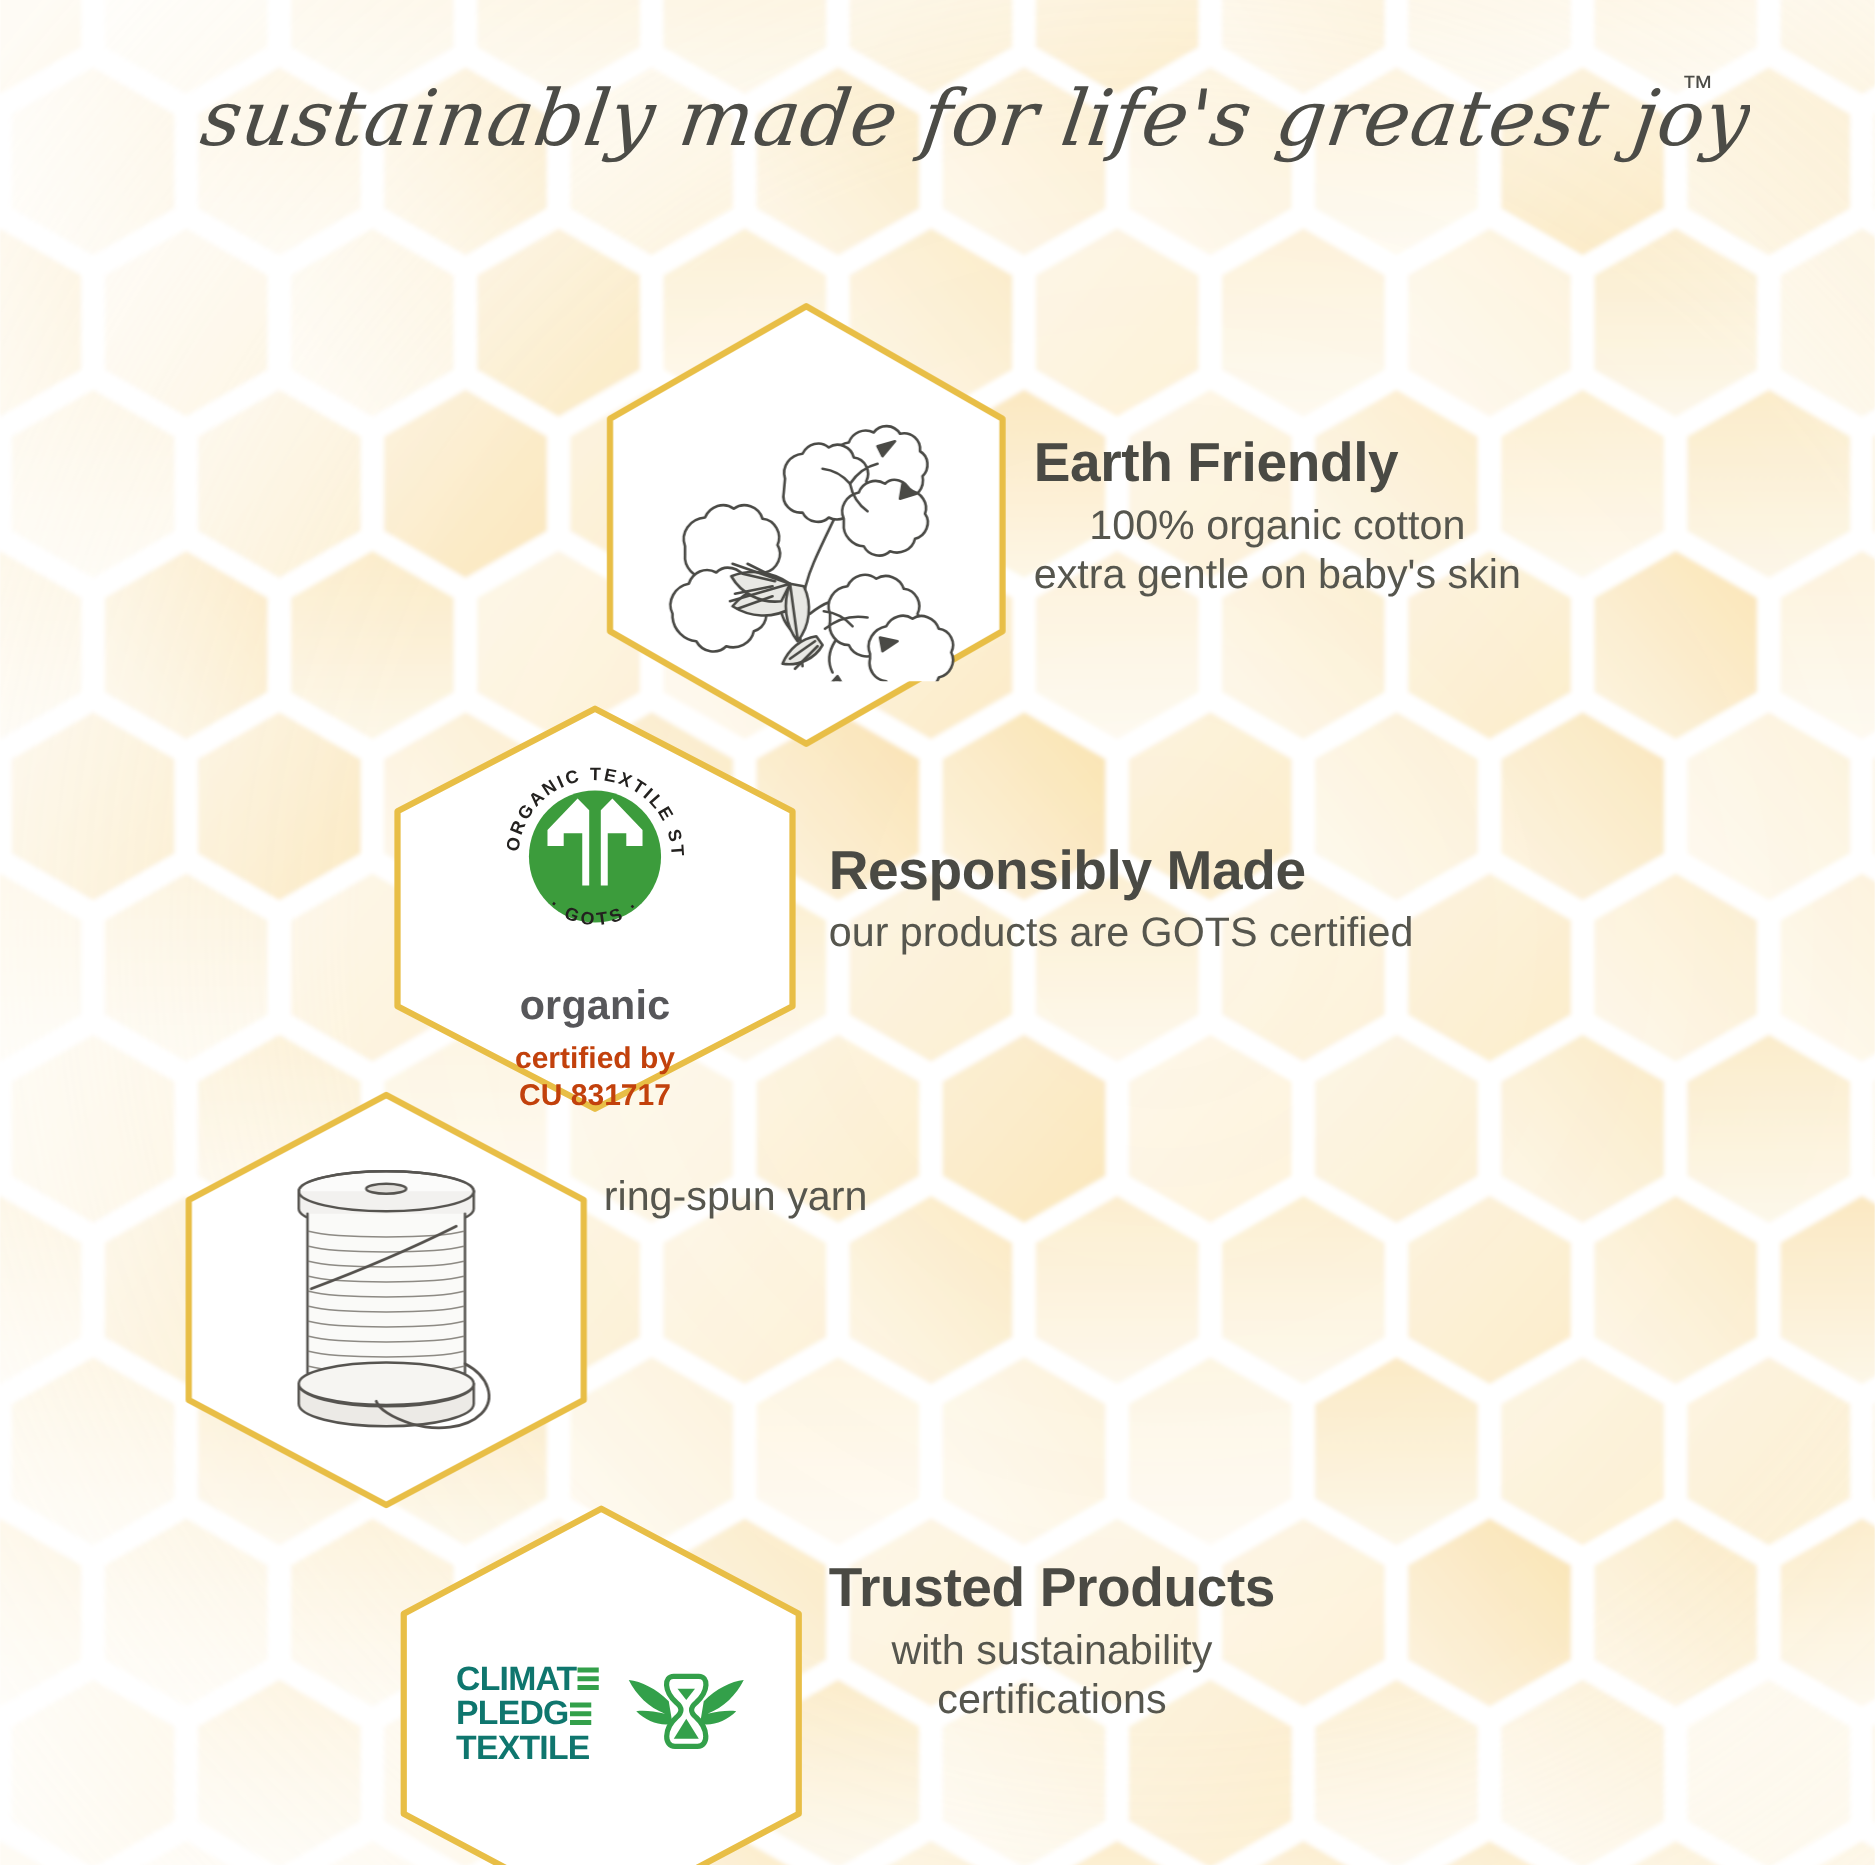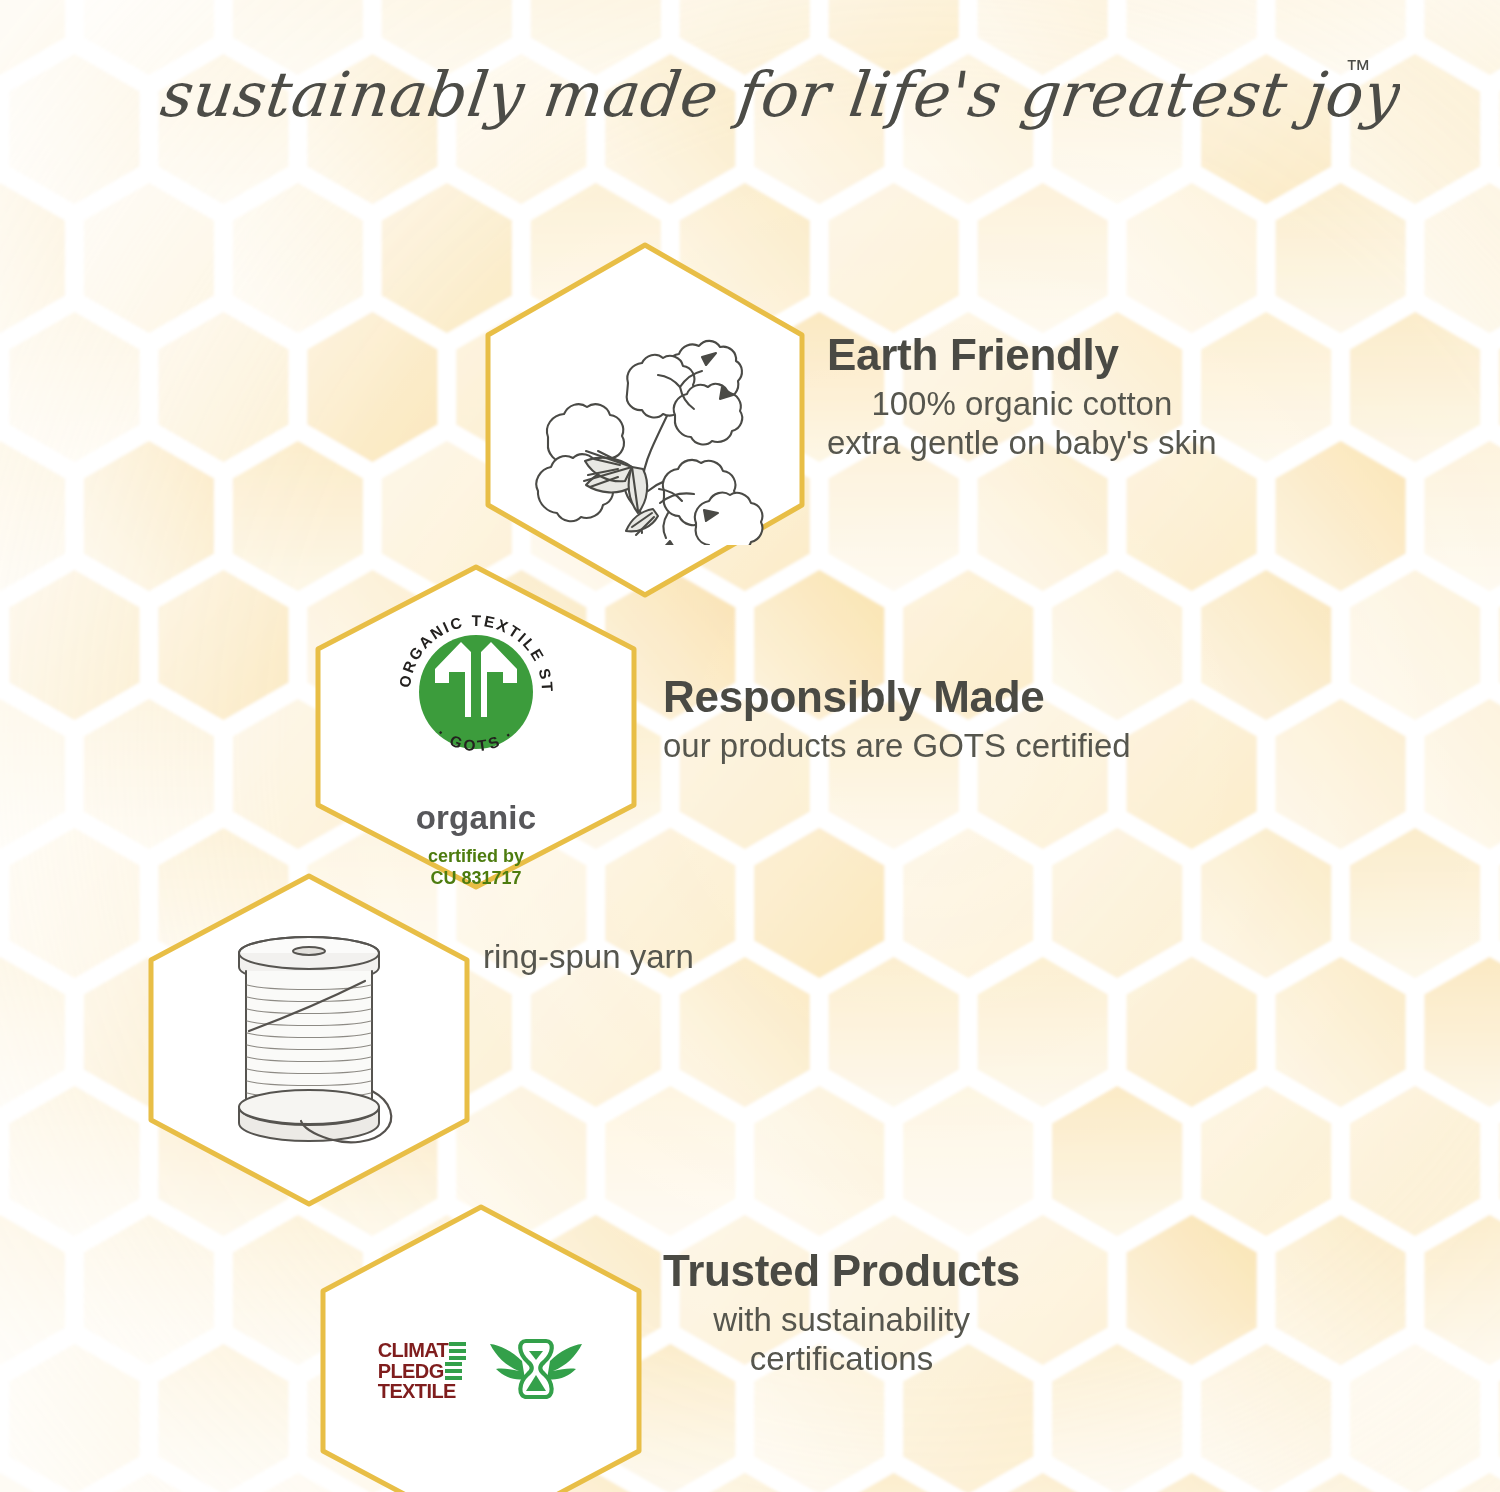--- a/index.html
+++ b/index.html
@@ -84,37 +84,37 @@
     padding-top:36px;
     box-sizing:border-box;
   }
   .gots-organic{
     font-family:"Liberation Sans", sans-serif;
     font-weight:bold;font-size:33px;color:#57575a;
     margin-top:14px;letter-spacing:0.2px;
   }
   .gots-cert{
     font-family:"Liberation Sans", sans-serif;
-    font-weight:bold;font-size:18px;color:#4d7c0f;
+    font-weight:bold;font-size:24px;color:#c2410c;
     line-height:1.22;text-align:center;margin-top:9px;
   }
 
   
   .cpf-wrap{
     position:absolute;
     left:0;top:0;width:100%;height:100%;
     display:flex;align-items:center;justify-content:center;
     gap:22px;
   }
   .cpf-words{
     font-family:"Liberation Sans", sans-serif;
     font-weight:bold;
-    font-size:20px;
+    font-size:27px;
     line-height:1.02;
-    color:#7f1d1d;
+    color:#0f766e;
     letter-spacing:-0.6px;
     text-align:center;
   }
   .cpf-row{display:flex;align-items:center;}
   .cpf-bars{
     display:inline-flex;flex-direction:column;
     justify-content:center;gap:3px;margin-left:1px;
   }
   .cpf-bars i{display:block;width:17px;height:4px;background:#33a04a;}
 </style>
@@ -381,21 +381,21 @@
           <path d="M186 226 l12-8 l-14-3 z" fill="#4a4a46"></path>
           <path d="M150 246 l-10 11 l15-3 z" fill="#4a4a46"></path>
 
           <path d="M133 214 c-12 2-22 10-27 22 c13 2 26-4 32-15 z" fill="#e8e8e4"></path>
           <path d="M112 232 l20-14 M116 240 l18-18"></path>
         </g>
       </svg>
     </div>
   </div>
 
-  <div class="feature-text" style="left:827px;top:332px;">
+  <div class="feature-text" style="left:827px;top:348px;">
     <div class="f-title">Earth Friendly</div>
     <div class="f-line">100% organic cotton</div>
     <div class="f-line">extra gentle on baby's skin</div>
   </div>
 
   <div class="hexcard" style="left:313px;top:563px;width:326px;height:328px;">
     <svg width="326" height="328" viewBox="0 0 326 328">
       <polygon points="163,4 321,86 321,242 163,324 5,242 5,86" fill="#ffffff" stroke="#e8be46" stroke-width="5" stroke-linejoin="round"></polygon>
     </svg>
     <div class="gots-wrap">

